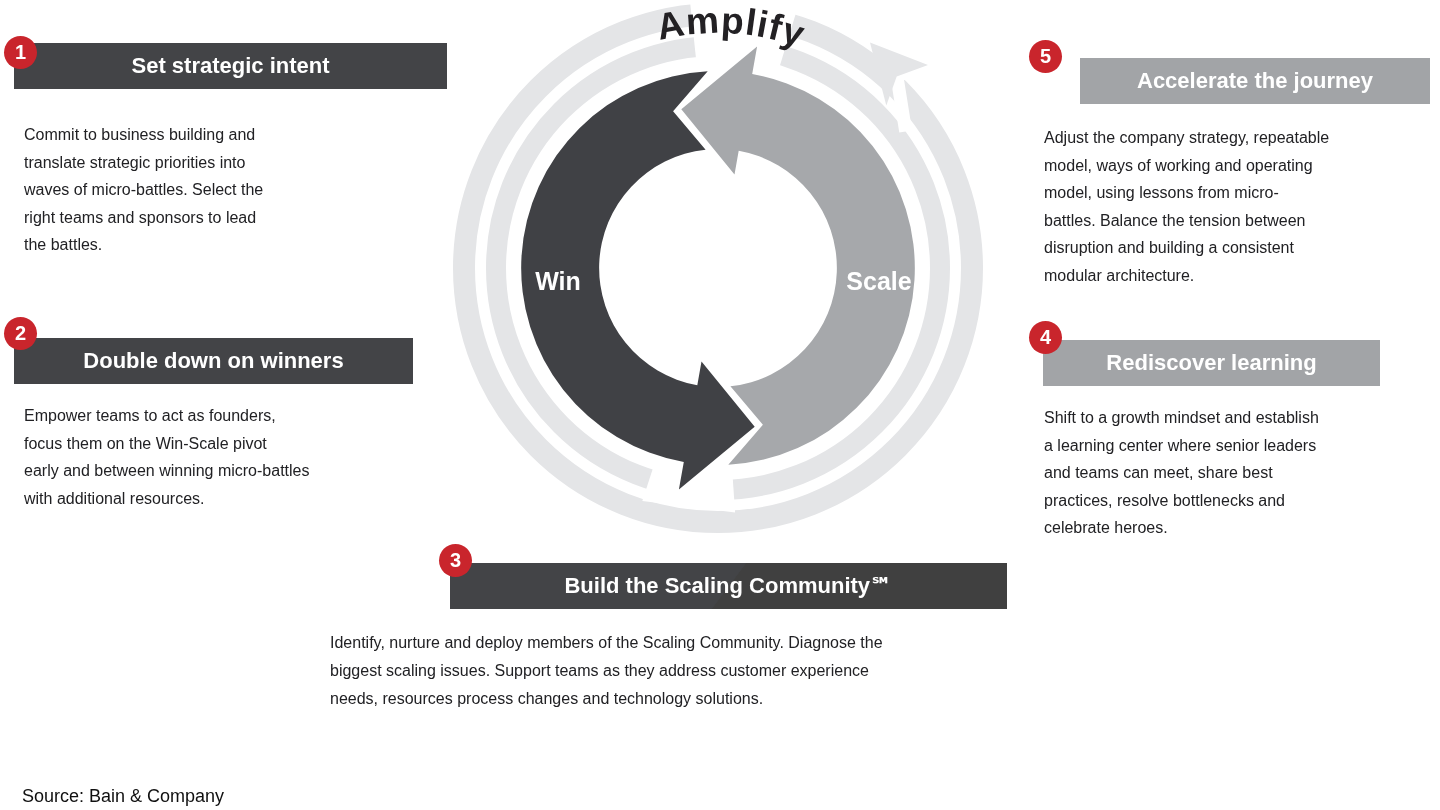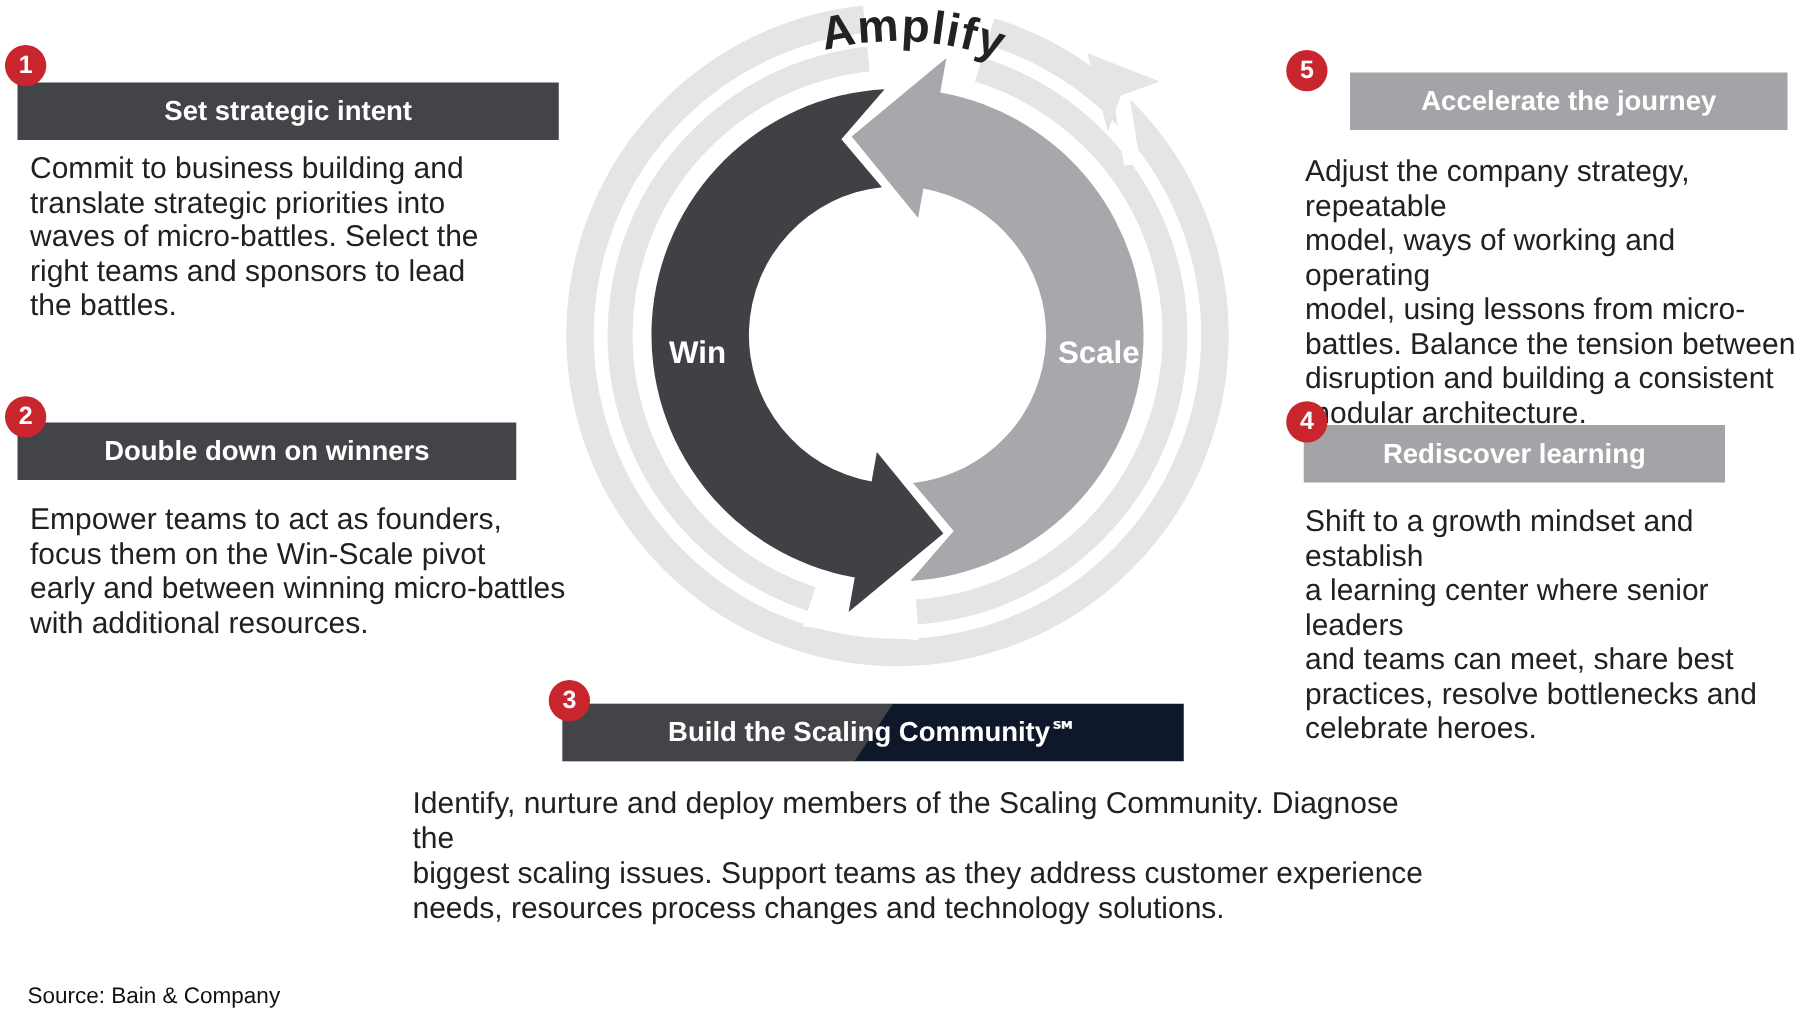--- a/index.html
+++ b/index.html
@@ -12,37 +12,37 @@
     background:#c9252c;color:#fff;font-weight:bold;font-size:20px;
     display:flex;align-items:center;justify-content:center;z-index:5;
   }
   .bar{
     position:absolute;height:46px;color:#fff;font-weight:bold;font-size:22px;
     display:flex;align-items:center;justify-content:center;z-index:2;
   }
   .bar.dark{background:#434447;}
   .bar.gray{background:#a2a4a7;}
   .body-text{
-    position:absolute;font-size:24px;line-height:27.5px;color:#212124;
+    position:absolute;font-size:16px;line-height:27.5px;color:#212124;
     white-space:pre-line;z-index:1;
   }
   #s1-badge{left:4px;top:36px}
-  #s1-bar{left:14px;top:66px;width:433px}
+  #s1-bar{left:14px;top:43px;width:433px}
   #s1-body{left:24px;top:121px;width:430px}
   #s2-badge{left:4px;top:317px}
   #s2-bar{left:14px;top:338px;width:399px}
   #s2-body{left:24px;top:402px;width:430px}
   #s5-badge{left:1029px;top:40px}
   #s5-bar{left:1080px;top:58px;width:350px}
   #s5-body{left:1044px;top:124px;width:400px}
   #s4-badge{left:1029px;top:321px}
   #s4-bar{left:1043px;top:340px;width:337px}
   #s4-body{left:1044px;top:404px;width:400px}
   #s3-badge{left:439px;top:544px}
-  #s3-bar{left:450px;top:563px;width:497px;background:#0f172a}
+  #s3-bar{left:450px;top:563px;width:557px;background:#404040}
   #s3-bar .diag{
     position:absolute;left:0;top:0;width:100%;height:100%;background:#434447;
     clip-path:polygon(0 0, 53.2% 0, 47% 100%, 0 100%);
   }
   #s3-bar .bar-label{position:relative;z-index:3}
   #s3-body{left:330px;top:629px;width:820px;line-height:28px}
   #source-line{
     position:absolute;left:2px;top:786px;font-size:18px;color:#101010;z-index:1;margin-left:20px;
   }
   #cycle{position:absolute;left:418px;top:-15px;z-index:1}

